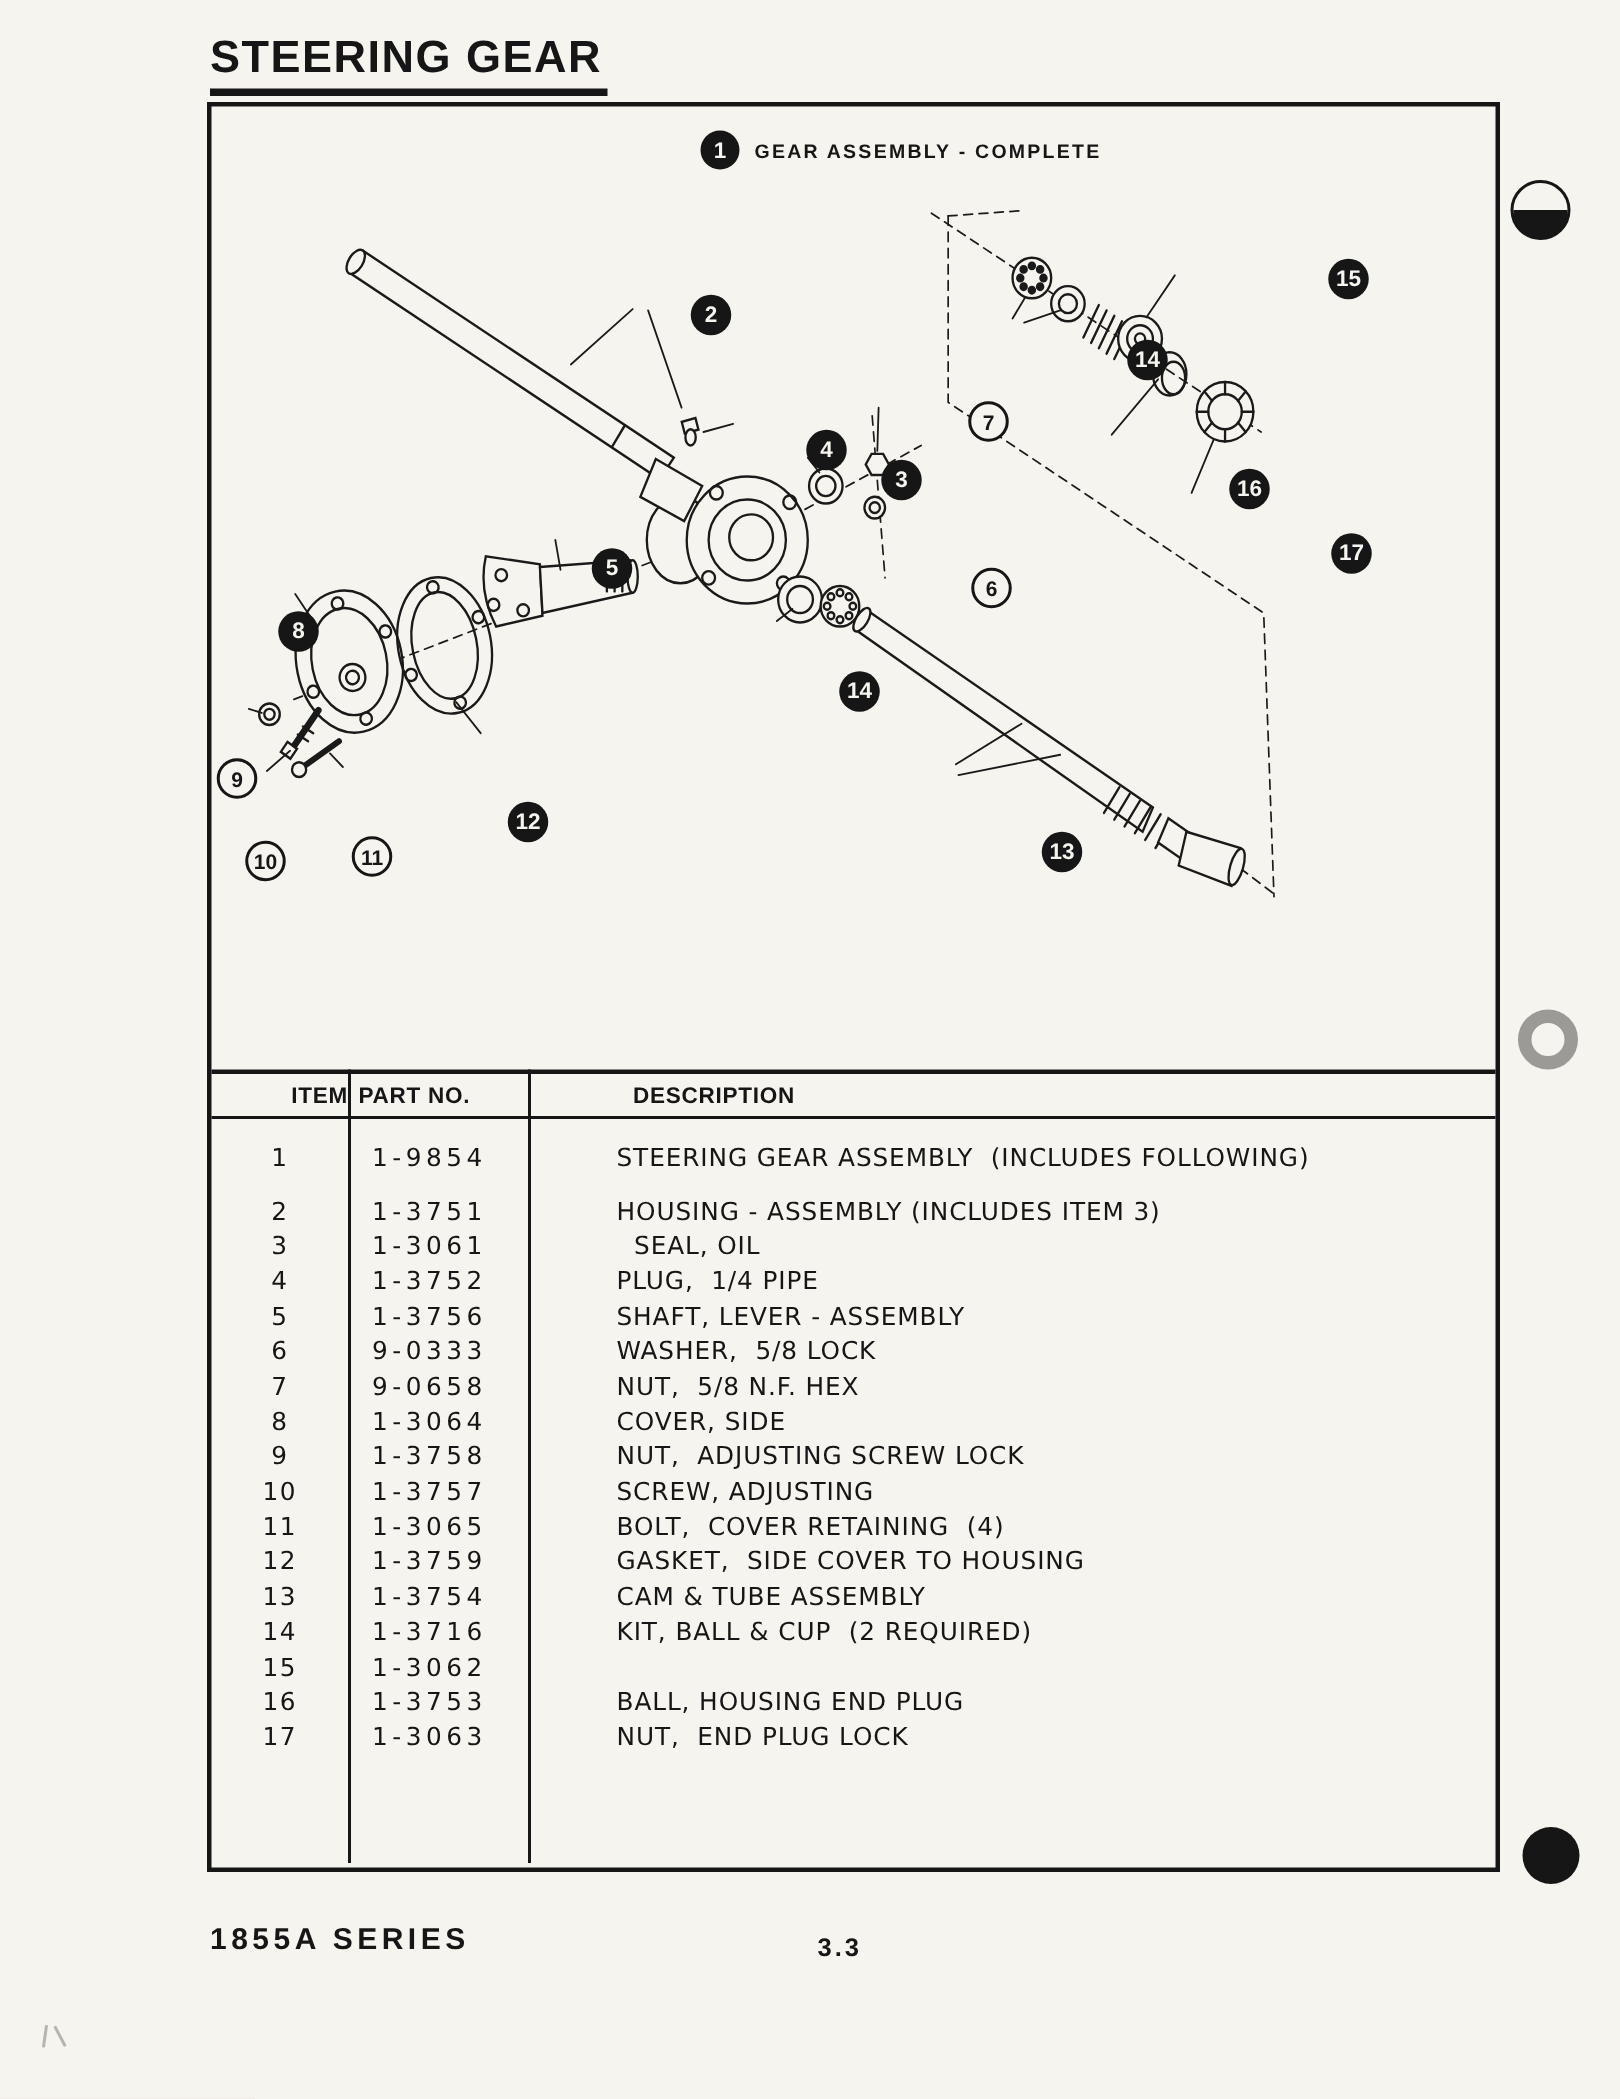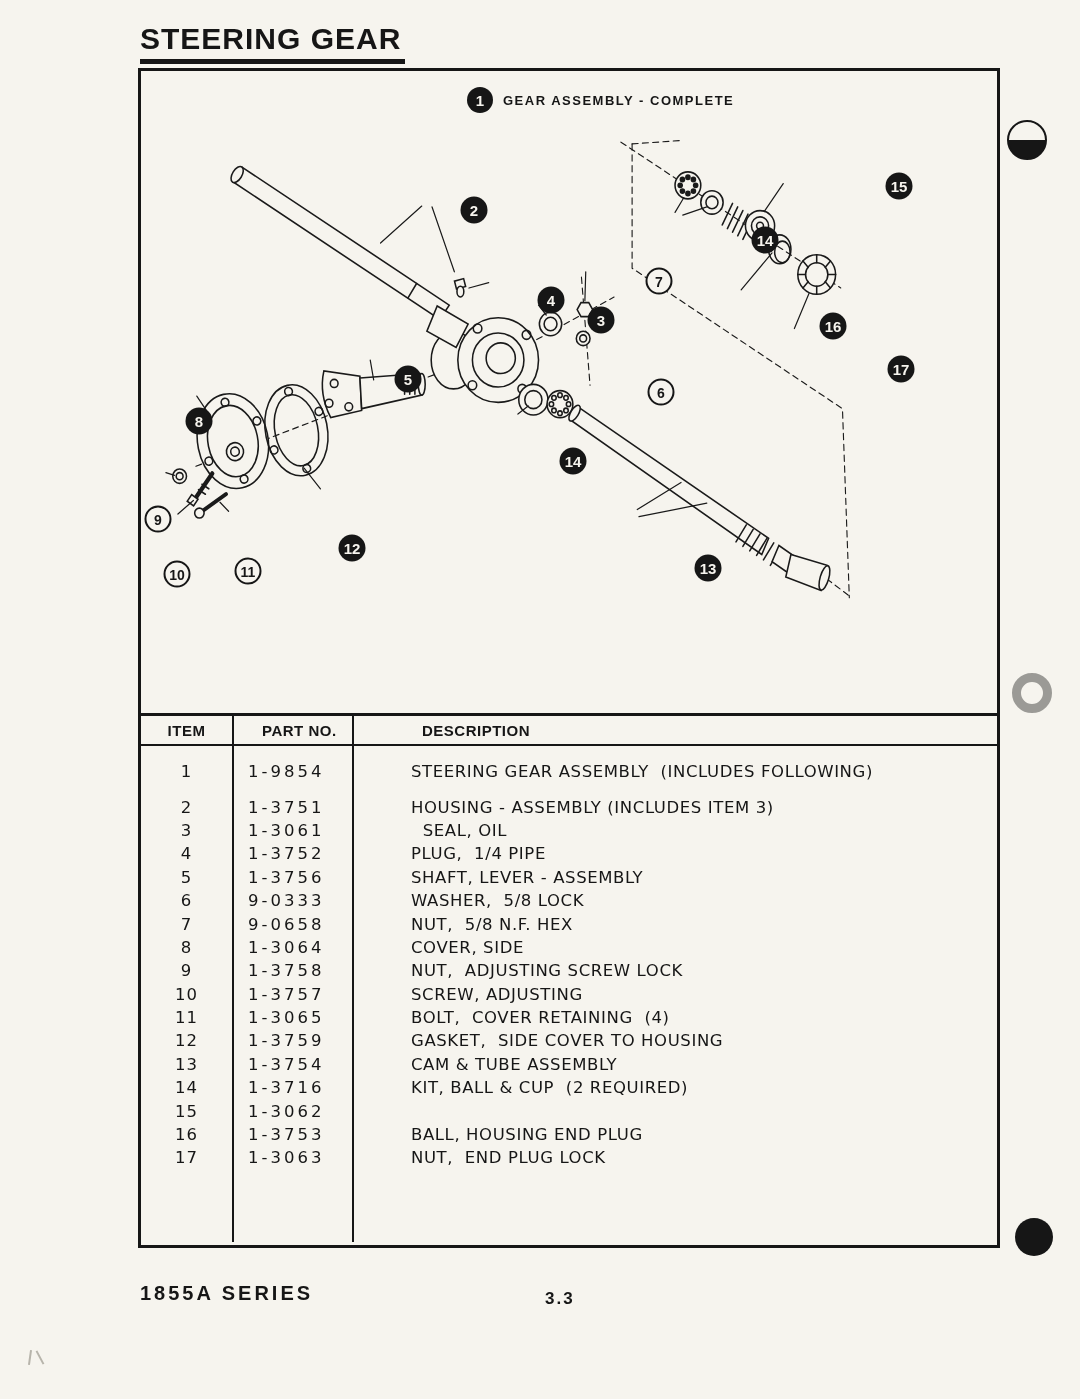--- a/index.html
+++ b/index.html
@@ -47,22 +47,22 @@
   .callout.open { background:var(--paper); color:var(--ink); border:2px solid var(--ink); font-size:14px; }
 
   .table-area { position:absolute; left:0; top:642px; width:856px; bottom:0; }
   .thead {
     height:28px; border-top:3px solid var(--ink); border-bottom:2px solid var(--ink);
     display:flex; align-items:center; font-size:15px; font-weight:700; letter-spacing:0.5px;
     box-sizing:content-box;
   }
   .vline { position:absolute; top:0; bottom:3px; width:2px; background:var(--ink); }
   .vline.v1 { left:91px; } .vline.v2 { left:211px; }
-  .h-item { width:91px; text-align:center; }
-  .h-part { width:120px; padding-left:30px; box-sizing:border-box; }
+  .h-item { width:91px; text-align:right; }
+  .h-part { width:120px; padding-left:7px; box-sizing:border-box; }
   .h-desc { flex:1; padding-left:26px;margin-left:44px; }
 
   .tbody { padding-top:14px; font-family:"DejaVu Sans","Liberation Sans",sans-serif; font-size:16.5px; }
   .trow { display:flex; align-items:center; height:23.4px; }
   .trow.gap-after { margin-bottom:12px; }
   .c-item { width:91px; text-align:center; letter-spacing:1px; }
   .c-part { width:145px; padding-left:16px; box-sizing:border-box; letter-spacing:3px; white-space:nowrap; }
   .c-desc { flex:1; padding-left:34px; letter-spacing:0.6px; white-space:pre; }
 
   .footer-series { position:absolute; left:140px; top:1282px; font-size:20px; font-weight:700; letter-spacing:3px; }

